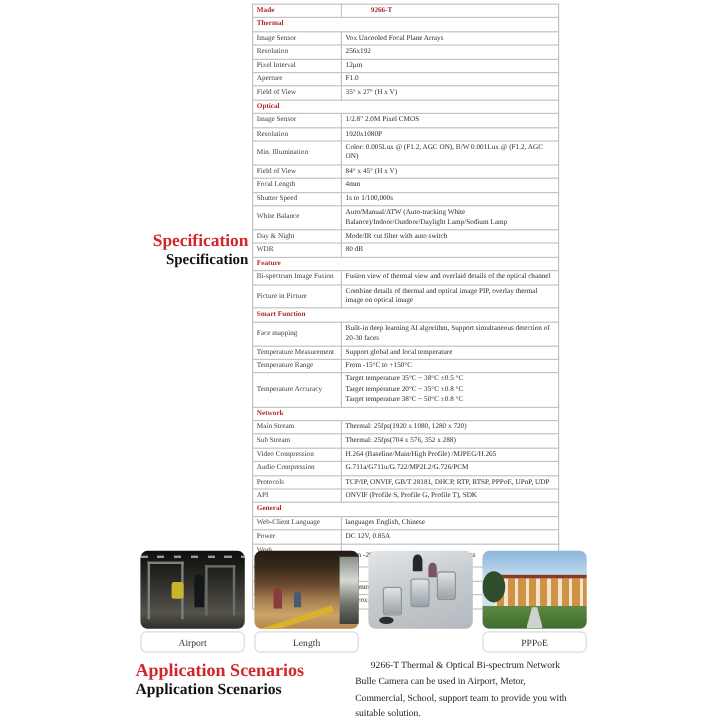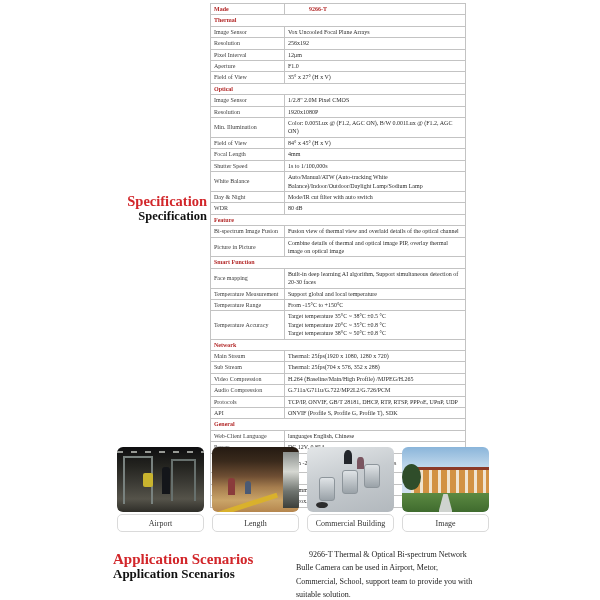--- a/index.html
+++ b/index.html
@@ -28,21 +28,21 @@
   
   .spec-heading { position:absolute; left:93px; top:193px; width:114px; text-align:right; }
   .h-red   { color:var(--red); font-weight:bold; font-size:14.5px; line-height:16px; }
   .h-black { color:#111; font-weight:bold; font-size:12.5px; line-height:14px; }
 
   .app-heading { position:absolute; left:113px; top:551px; width:190px; text-align:left; }
   .app-heading .h-red { font-size:15px; line-height:16px; }
   .app-heading .h-black { font-size:13px; line-height:14px; }
 
   
-  .scenarios { position:absolute; left:117px; top:447px; display:flex; gap:8px; }
+  .scenarios { position:absolute; left:117px; top:459px; display:flex; gap:8px; }
   .scenario-card { width:87px; }
   .photo { width:87px; height:65px; border-radius:6px; overflow:hidden; position:relative; }
   .caption-box {
     margin-top:2px; height:16px; border:1px solid #dadada; border-radius:5px;
     display:flex; align-items:center; justify-content:center;
     font-size:8px; color:#333; background:#fff;
   }
   .deco { position:absolute; }
 
   
@@ -281,31 +281,30 @@
 
   <div class="scenario-card">
     <div class="photo ph-commercial">
       <div class="deco t1"></div>
       <div class="deco t2"></div>
       <div class="deco t3"></div>
       <div class="deco fig1"></div>
       <div class="deco fig2"></div>
       <div class="deco dog"></div>
     </div>
-    <div class="caption-box">Commercial Building</div>
   </div>
 
   <div class="scenario-card">
     <div class="photo ph-school">
       <div class="deco building"></div>
       <div class="deco tree"></div>
       <div class="deco lawn"></div>
       <div class="deco path"></div>
     </div>
-    <div class="caption-box">Image</div>
+    <div class="caption-box">PPPoE</div>
   </div>
 
 </div>
 
 <div class="app-heading">
   <div class="h-red">Application Scenarios</div>
   <div class="h-black">Application Scenarios</div>
 </div>
 
 <p class="app-paragraph">9266-T Thermal &amp; Optical Bi-spectrum Network Bulle Camera can be used in Airport, Metor, Commercial, School, support team to provide you with suitable solution.</p>

